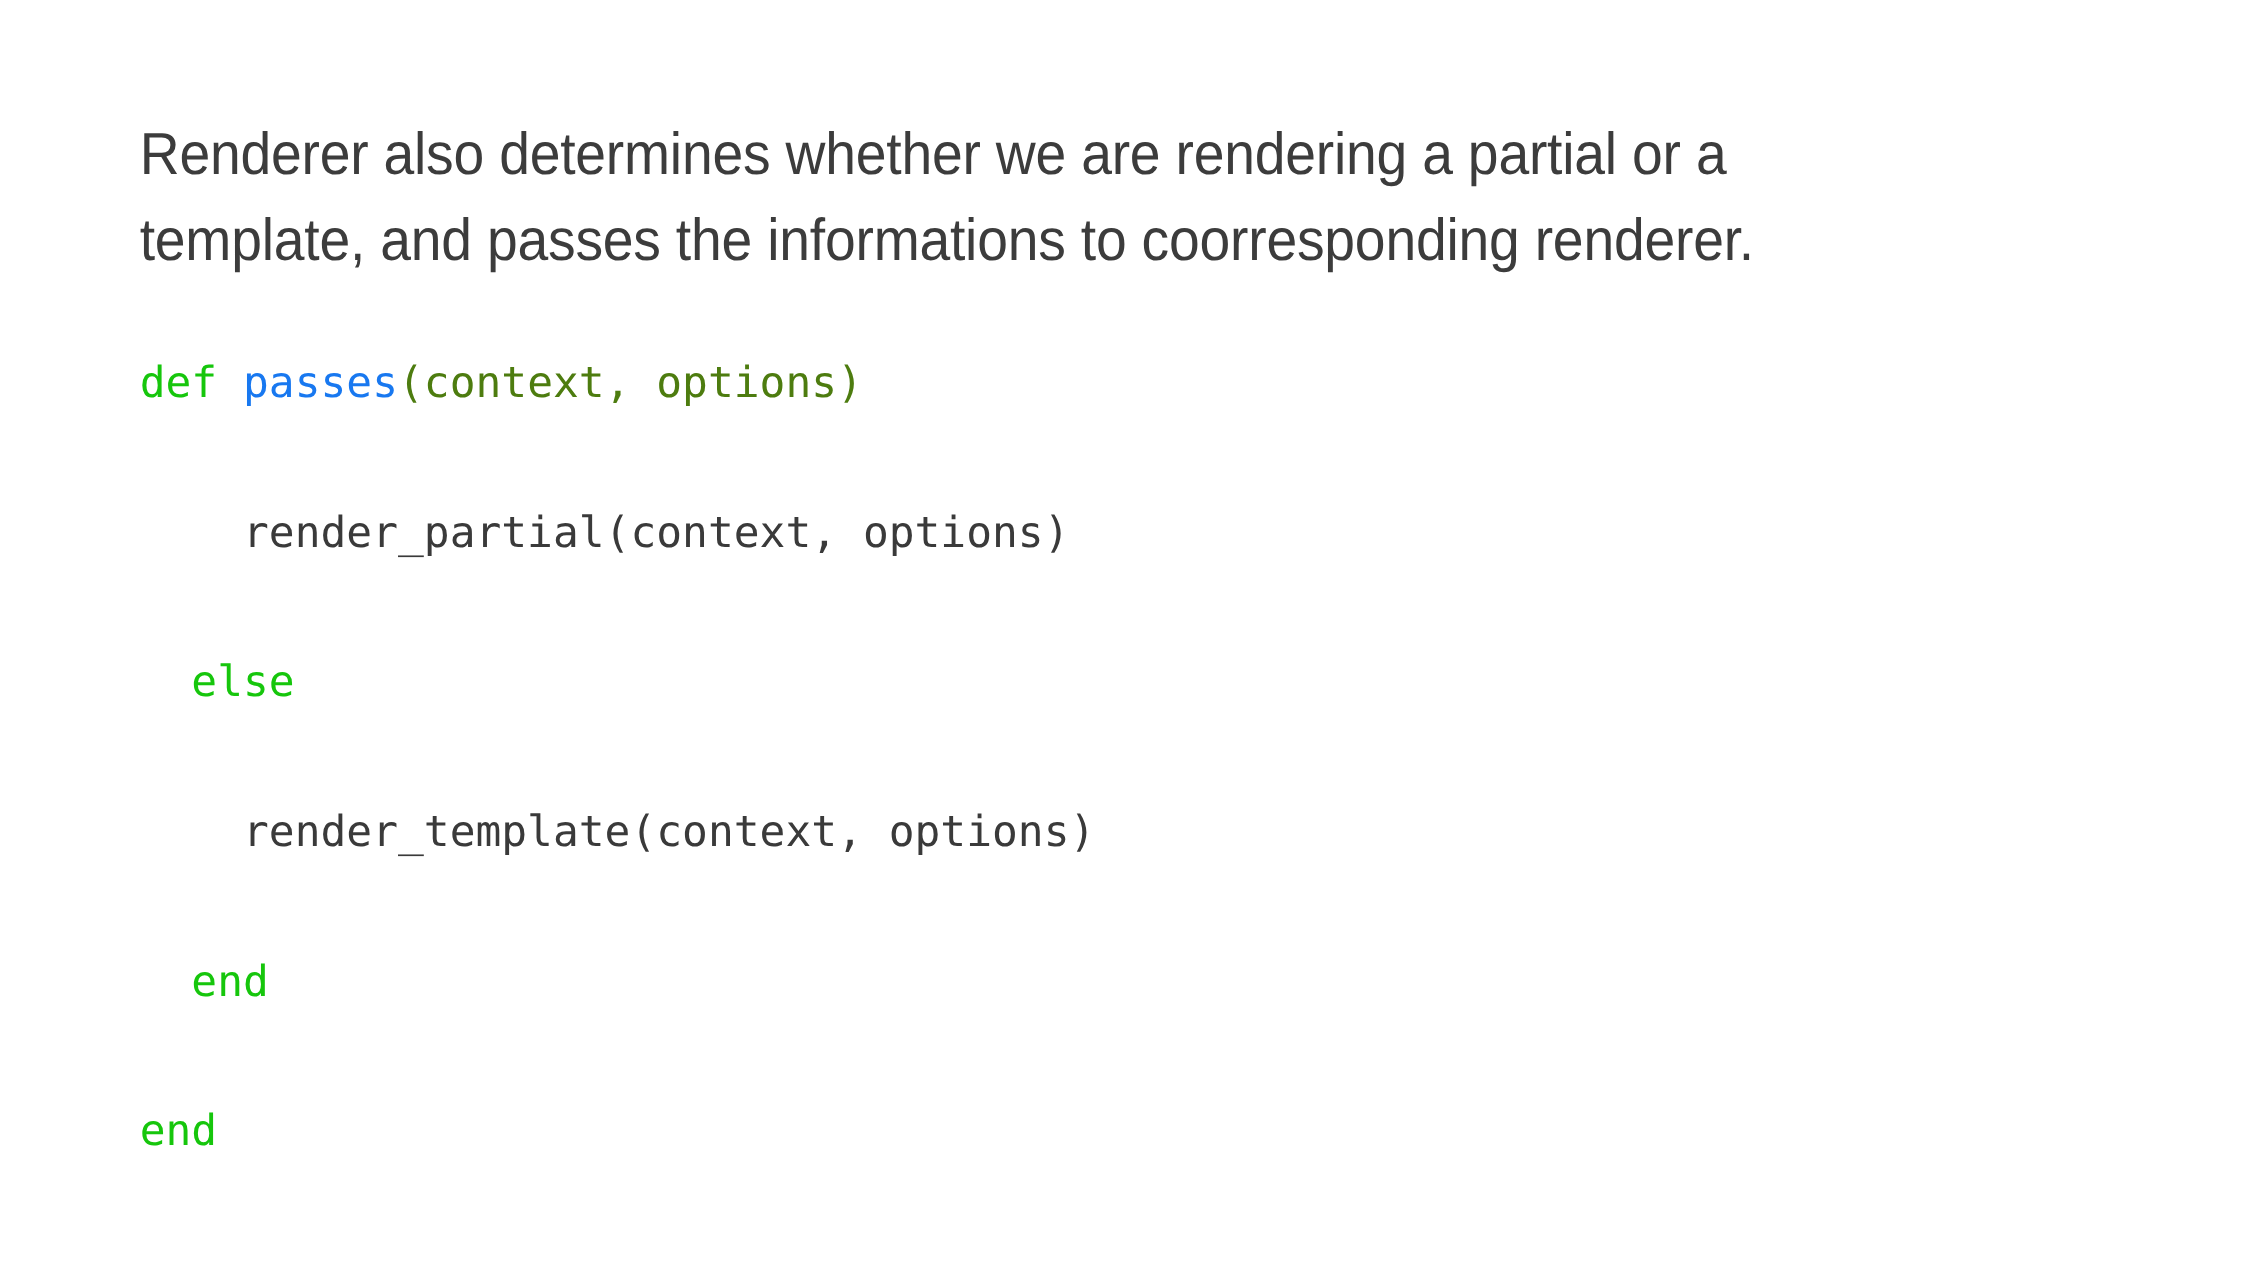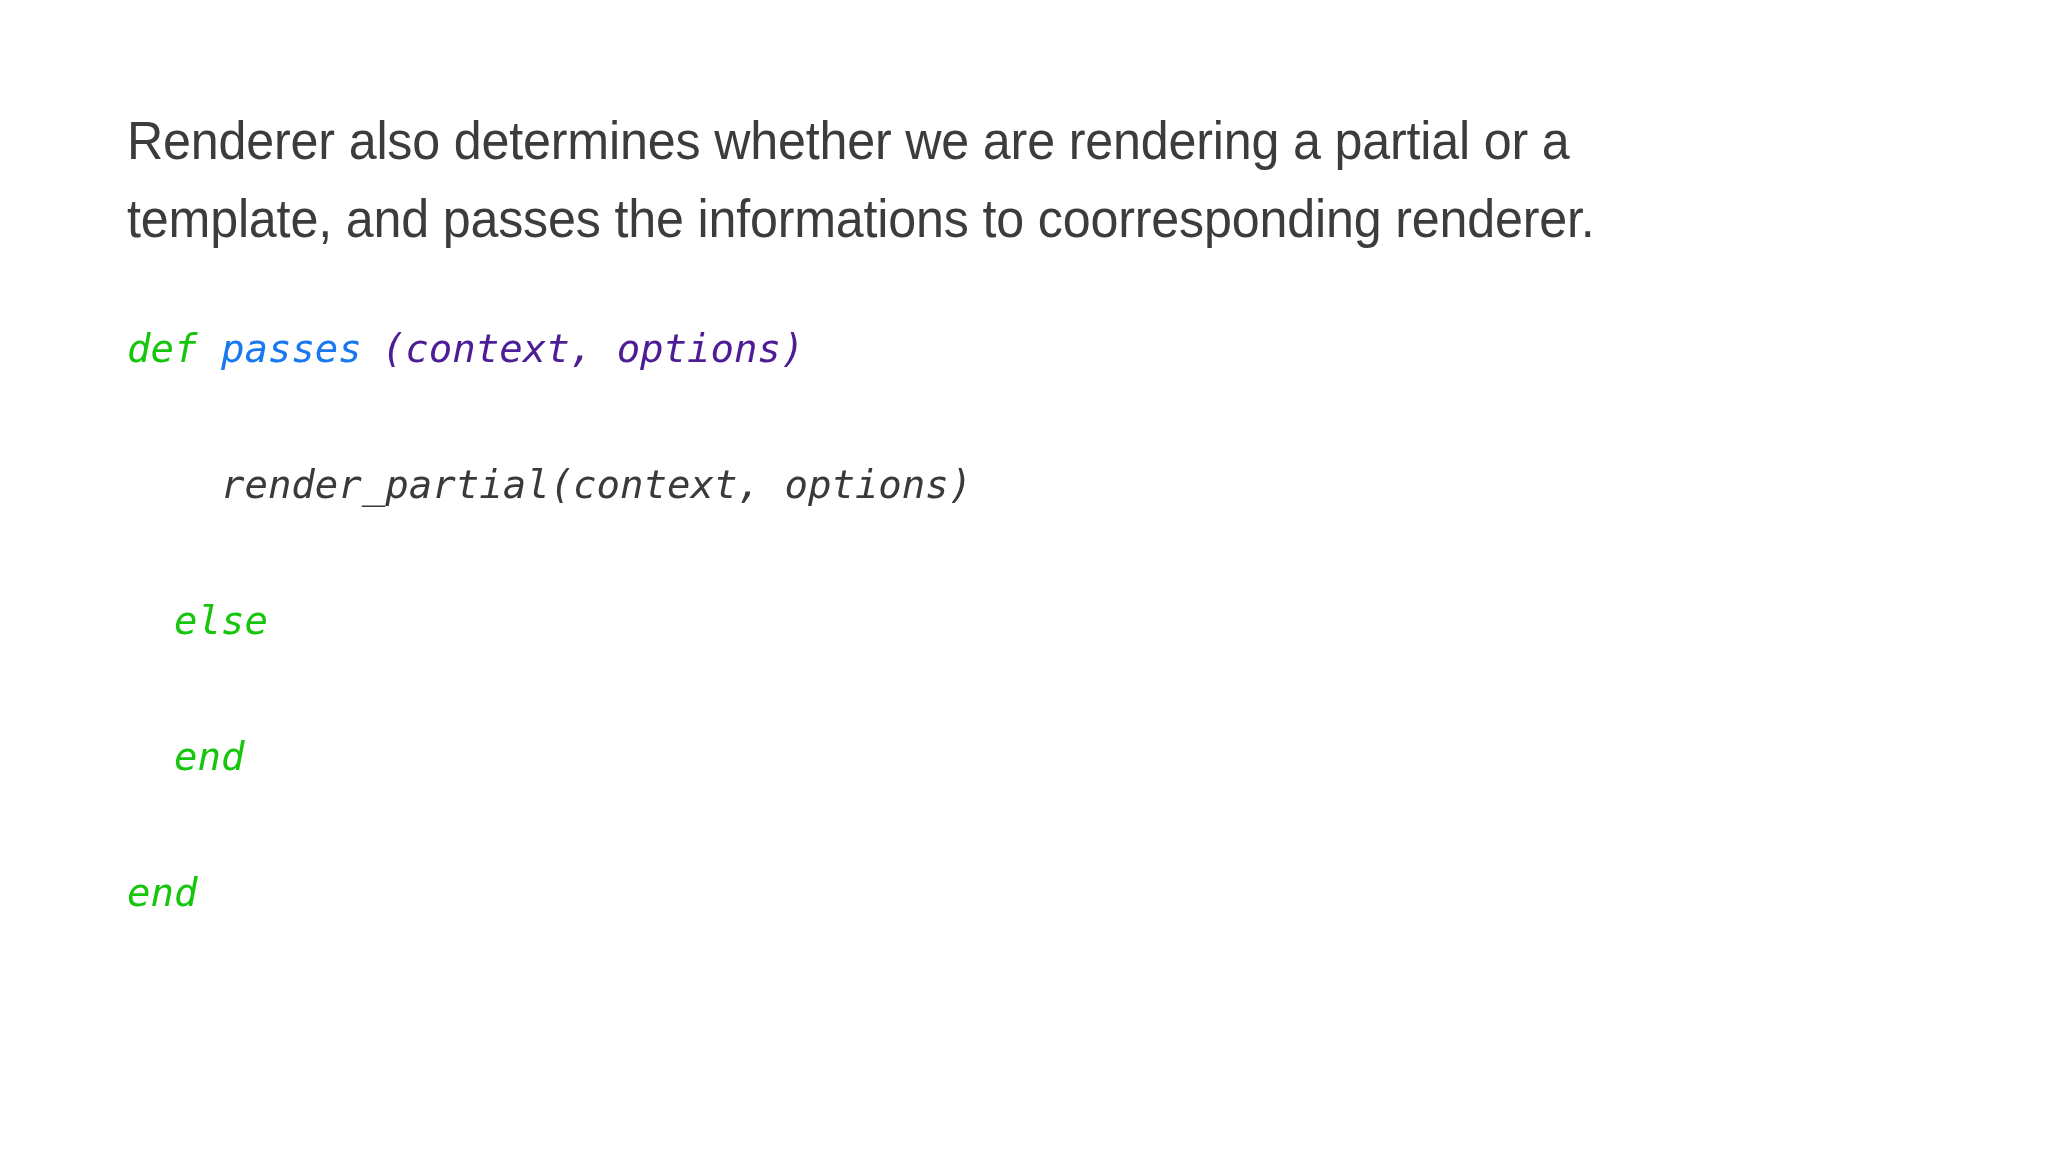--- a/index.html
+++ b/index.html
@@ -53,34 +53,35 @@
     white-space: pre;
     color: #3a3a3a;
   }
 
   .code-line {
     display: block;
     white-space: pre;
     min-height: 68px;
   }
 
-  .tok { white-space: pre; font-style: italic; }
+  .tok { white-space: pre; }
   .tok-keyword { color: #16c60c; }
   .tok-method  { color: #1878f0; }
   .tok-symbol  { color: #1878f0; }
-  .tok-muted   { color: #4c1d95; margin-left: 20px; }
+  .tok-muted   { color: #4d7c0f; }
   .tok-plain   { color: #3a3a3a; }
 </style>
 </head>
 <body>
 
 <div class="slide">
 
   <h1 class="slide-heading">Renderer also determines whether we are rendering a partial or a
 template, and passes the informations to coorresponding renderer.</h1>
 
   <pre class="code-block"><code id="code-content"><span class="code-line"><span class="tok tok-keyword">def</span><span class="tok tok-plain"> </span><span class="tok tok-method">passes</span><span class="tok tok-muted">(context, options)</span></span>
 <span class="code-line"><span class="tok">    </span><span class="tok tok-plain">render_partial(context, options)</span></span>
 <span class="code-line"><span class="tok">  </span><span class="tok tok-keyword">else</span></span>
+<span class="code-line"><span class="tok">    </span><span class="tok tok-plain">render_template(context, options)</span></span>
 <span class="code-line"><span class="tok">  </span><span class="tok tok-keyword">end</span></span>
 <span class="code-line"><span class="tok tok-keyword">end</span></span></code></pre>
 
 </div>
 
 </body></html>

